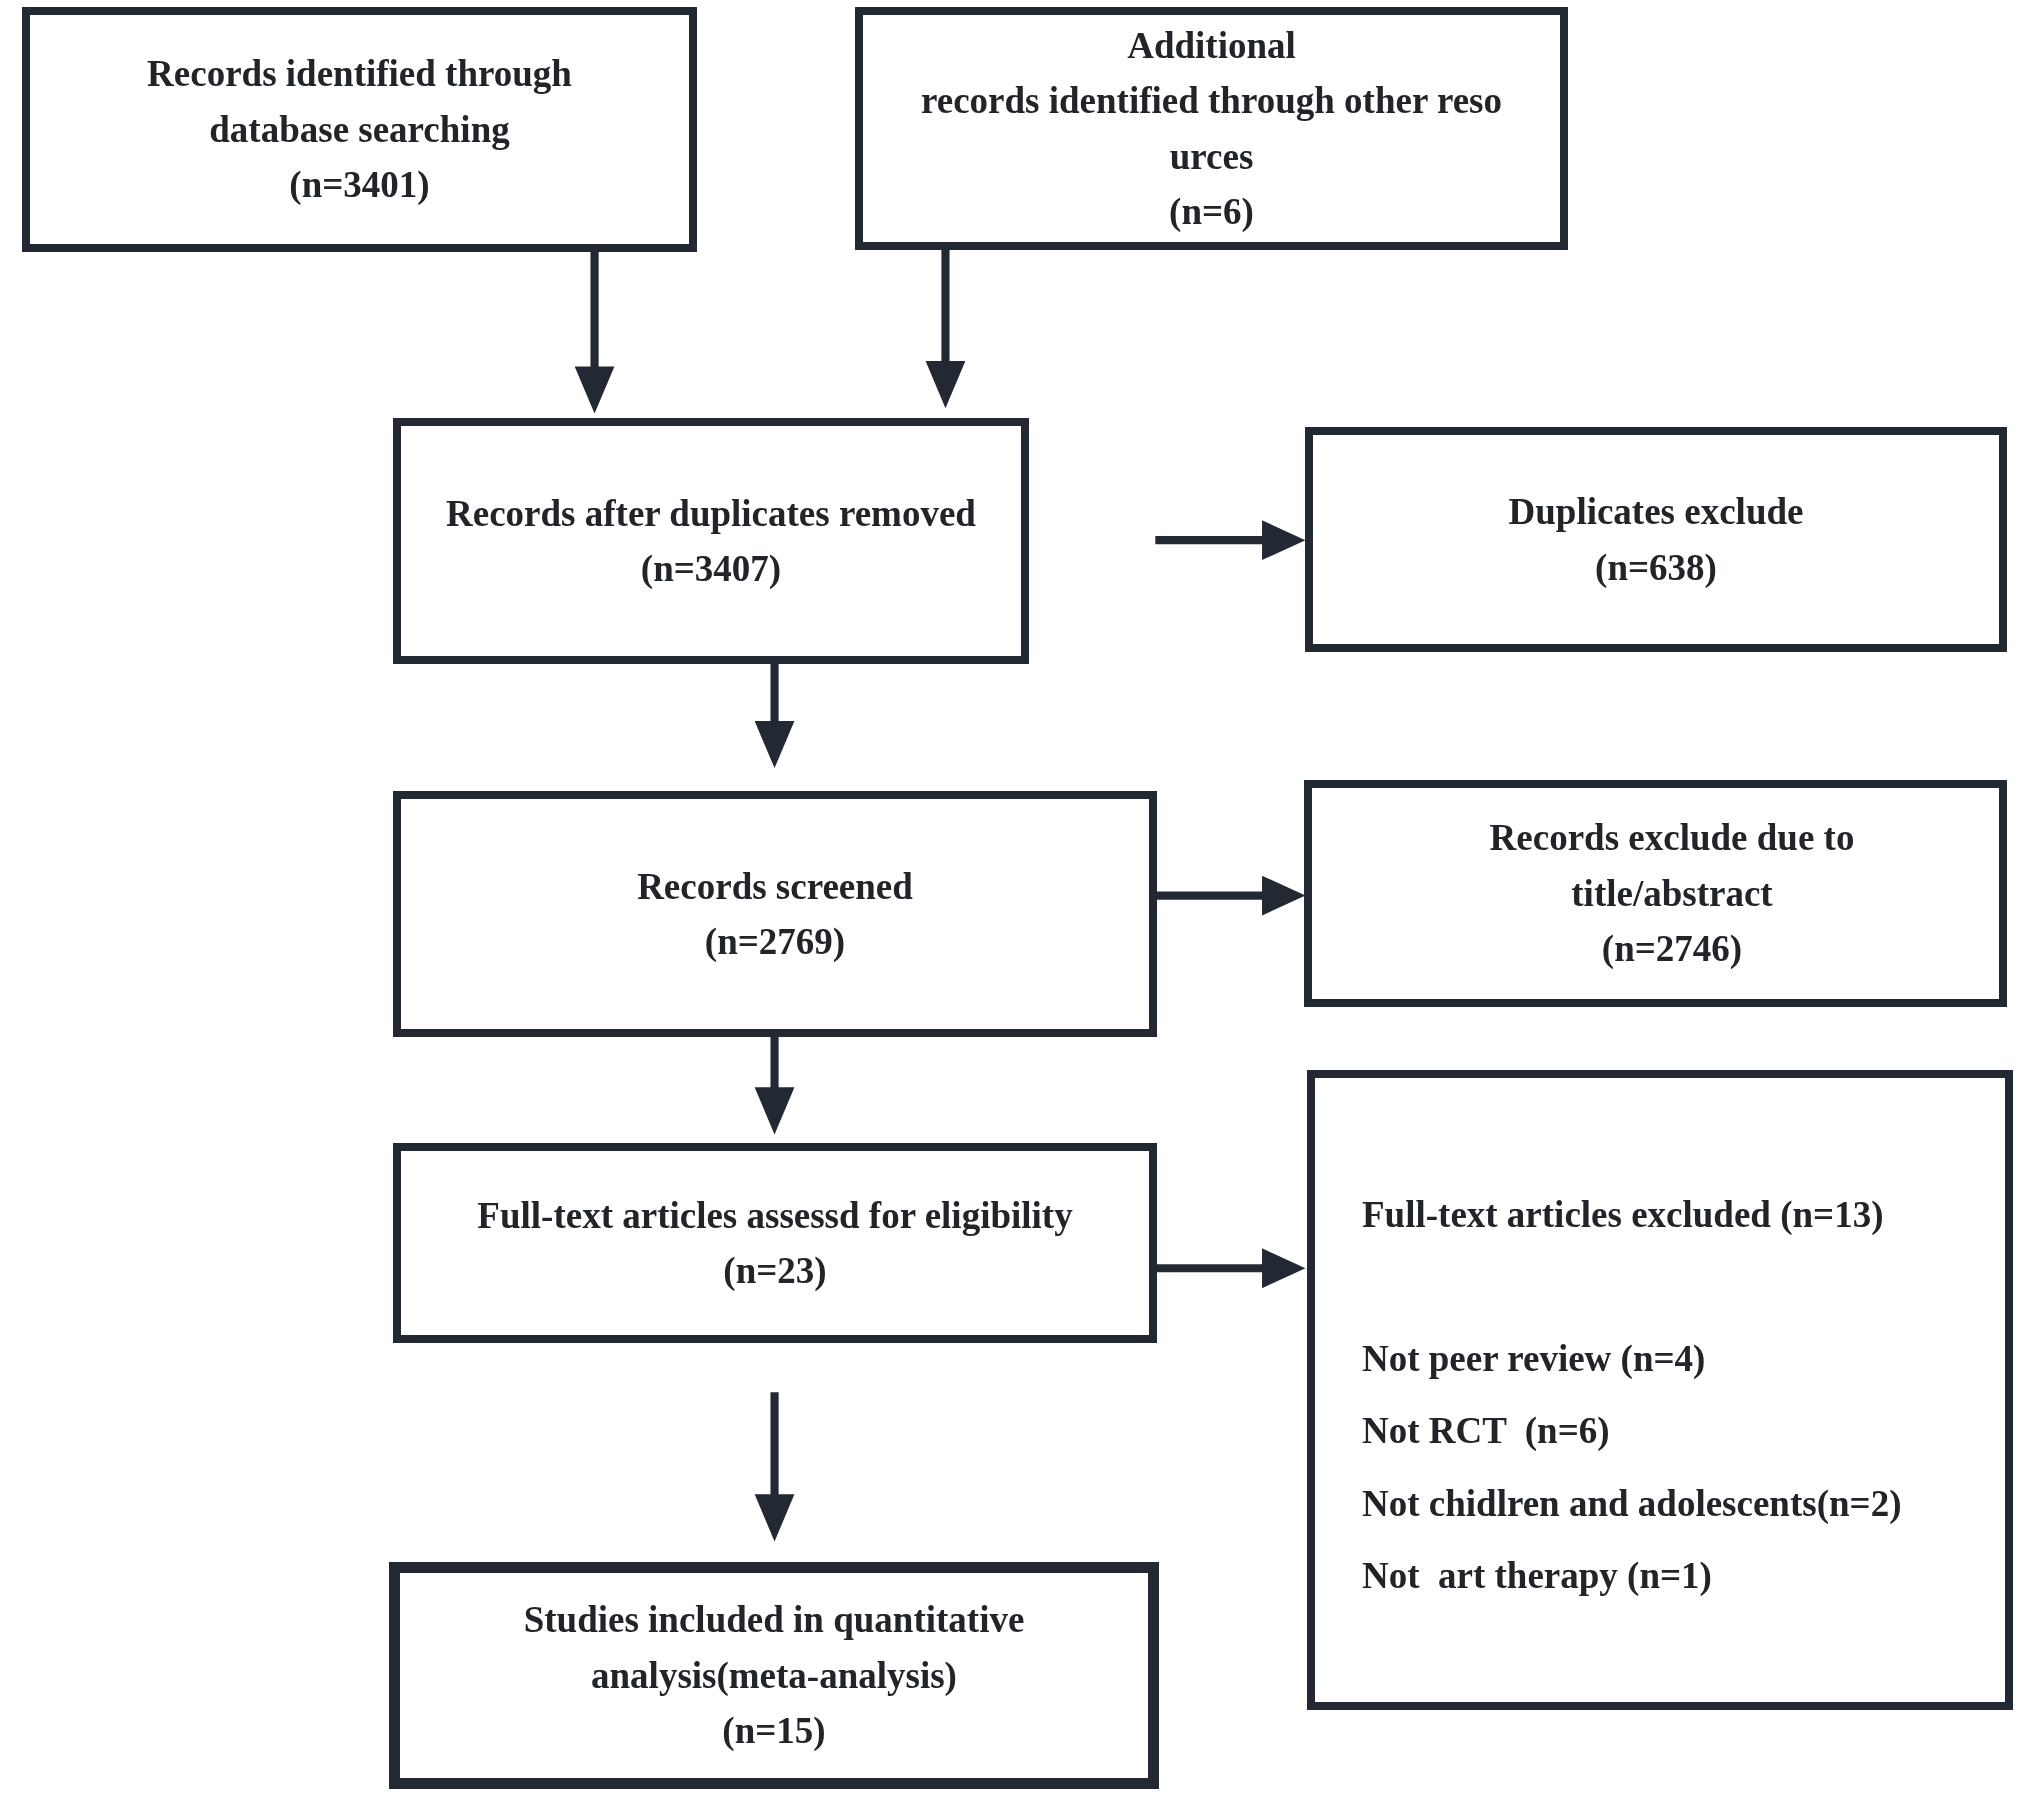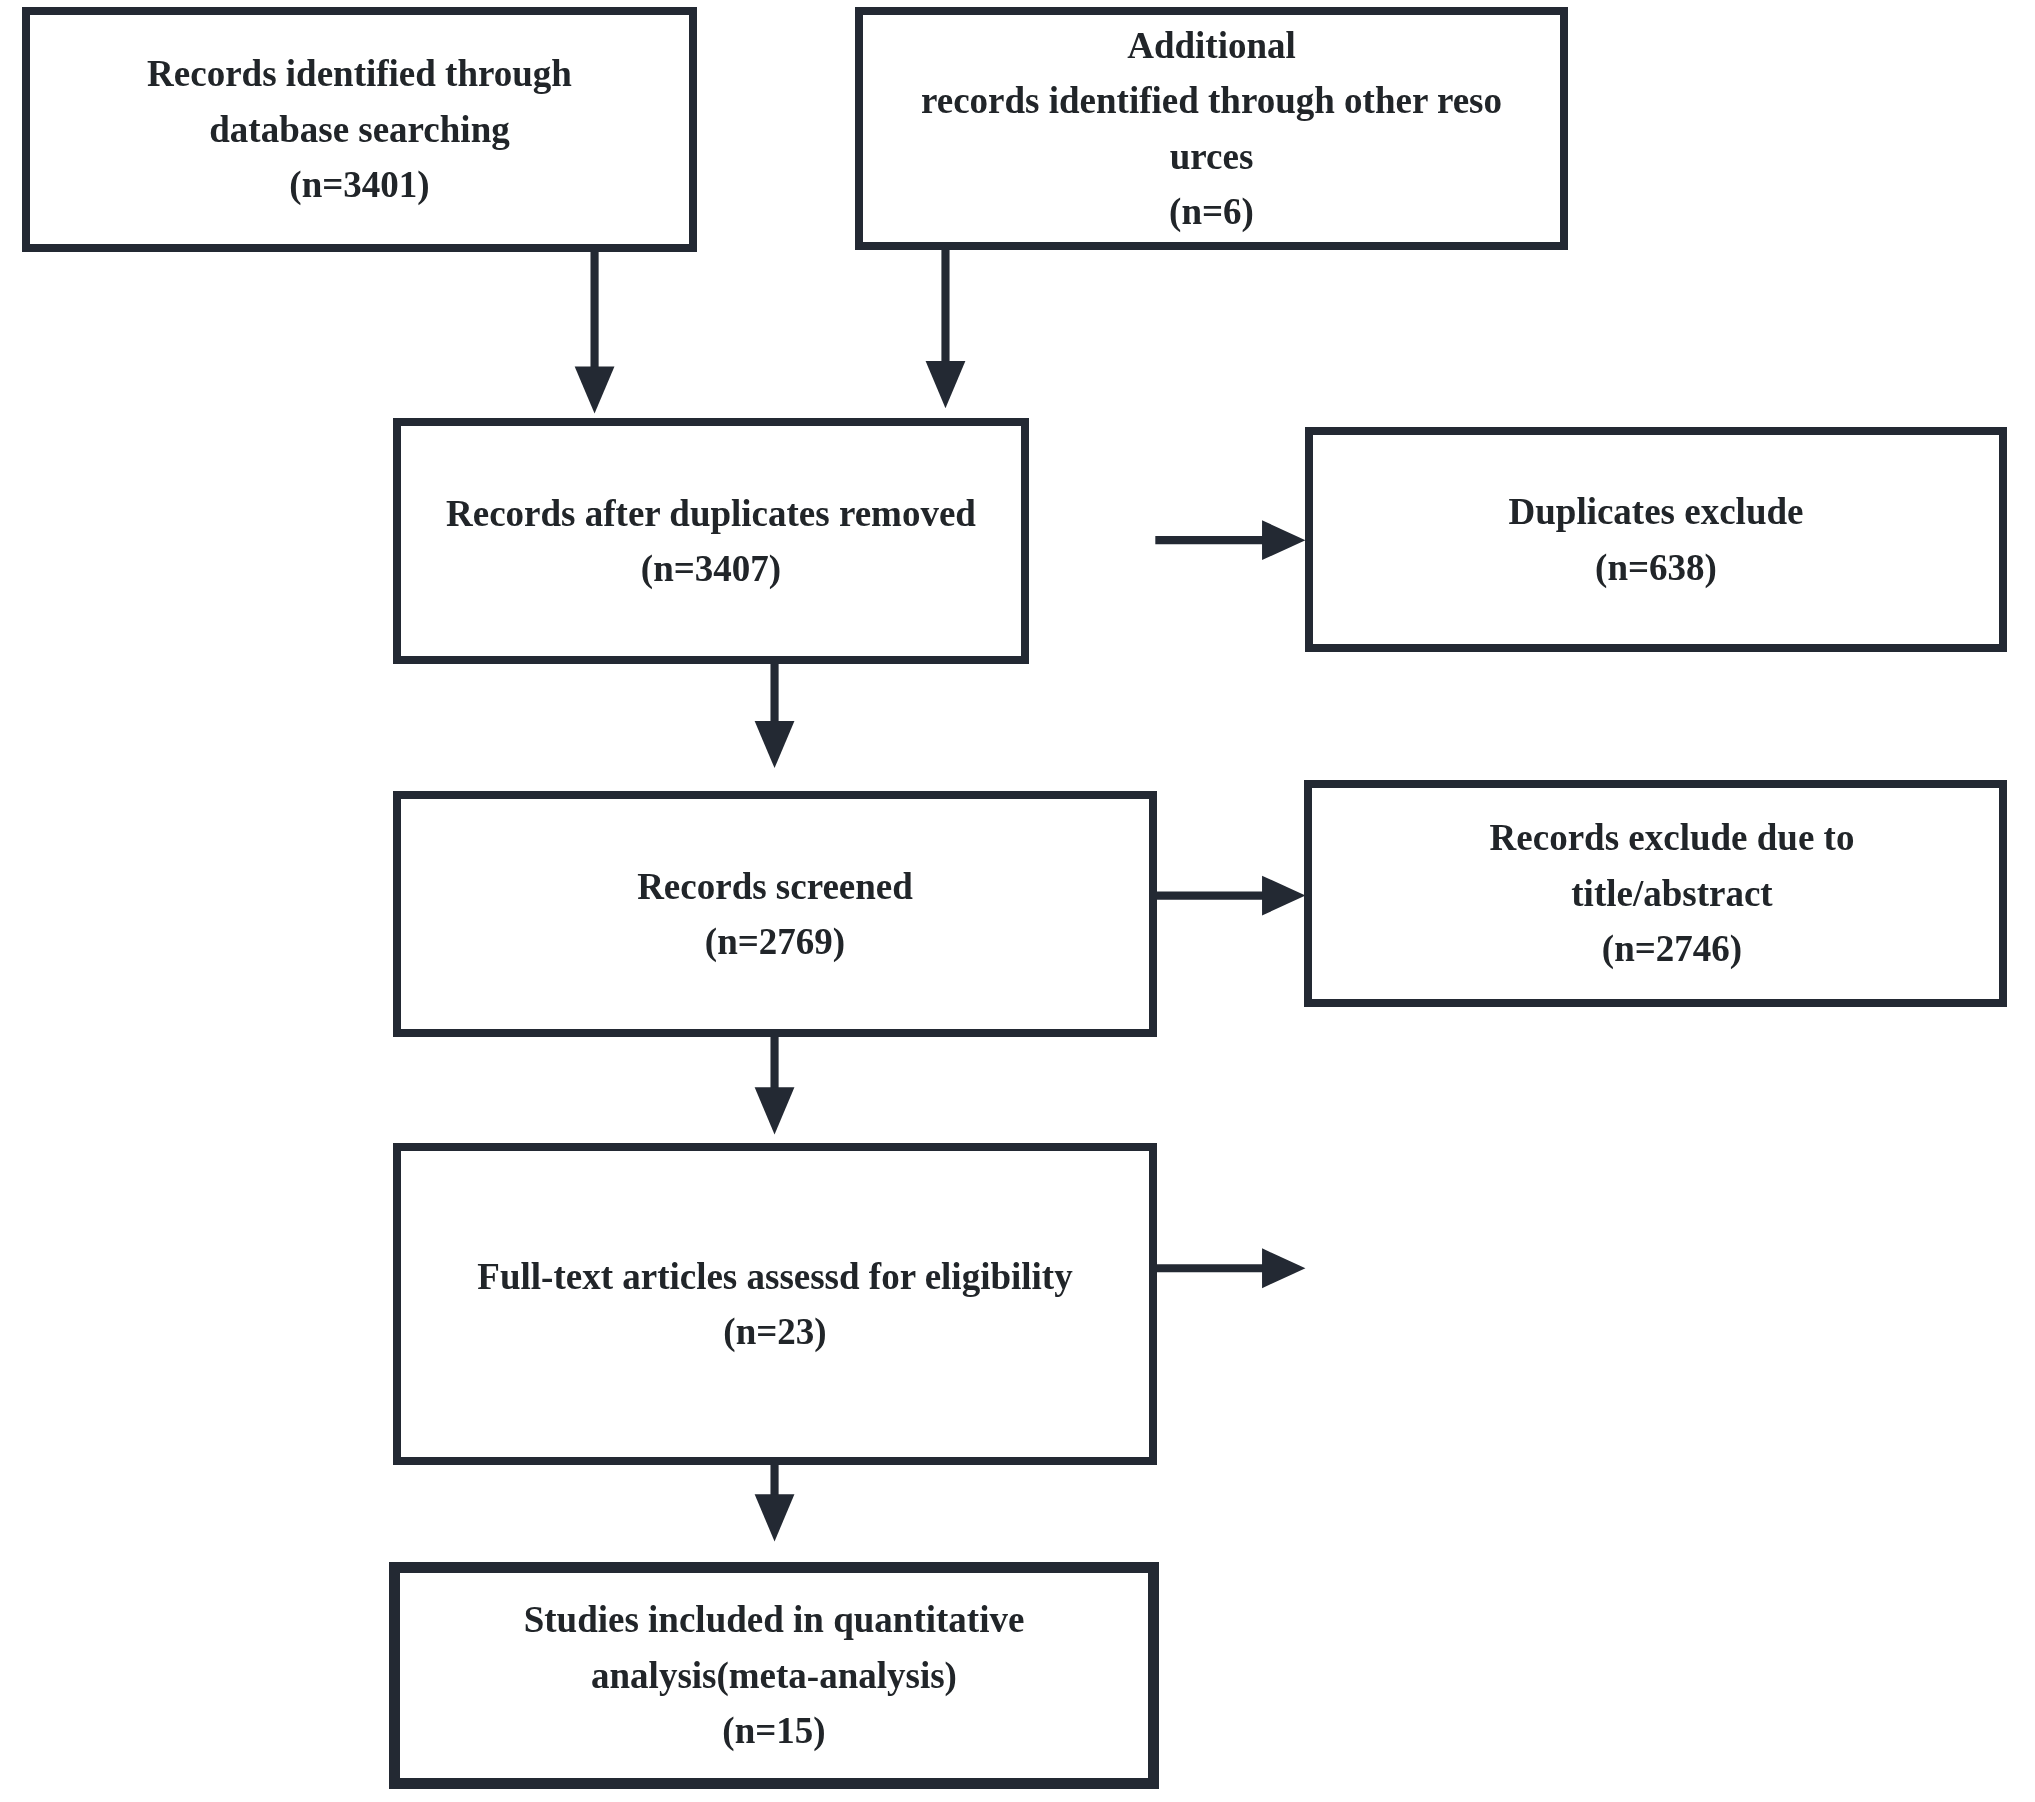--- a/index.html
+++ b/index.html
@@ -24,21 +24,21 @@
     text-align:center;white-space:pre-wrap;
     font-weight:bold;color:var(--text);
     font-size:37px;line-height:1.5;
   }
   .b1{left:9px;top:7.2px;width:675px;height:245px;}
   .b2{left:842px;top:7.2px;width:713px;height:243px;}
   .b3{left:380px;top:418px;width:636px;height:246px;}
   .b4{left:1292px;top:427px;width:702px;height:225px;}
   .b5{left:380px;top:791px;width:764px;height:246px;}
   .b6{left:1291px;top:780px;width:703px;height:227px;padding-left:33px;}
-  .b7{left:380px;top:1143px;width:764px;height:322px;}
+  .b7{left:380px;top:1143px;width:764px;height:200px;}
   .b8{
     left:1294px;top:1070px;width:706px;height:640px;
     display:block;text-align:left;
     padding:101px 27px 0 47px;line-height:1.95;
   }
   .b9{left:376px;top:1562px;width:770px;height:227px;border-width:11.8px;}
 </style>
 </head>
 <body>
 
@@ -97,19 +97,25 @@
   <div class="box b5">Records screened
 (n=2769)</div>
 
   <div class="box b6">Records exclude due to
 title/abstract
 (n=2746)</div>
 
   <div class="box b7">Full-text articles assessd for eligibility
 (n=23)</div>
 
+  <div class="box b8">Full-text articles excluded (n=13)
+
+Not peer review (n=4)
+Not RCT  (n=6)
+Not chidlren and adolescents(n=2)
+Not  art therapy (n=1)</div>
 
   <div class="box b9">Studies included in quantitative
 analysis(meta-analysis)
 (n=15)</div>
 
 </div>
 
 
 </body></html>

